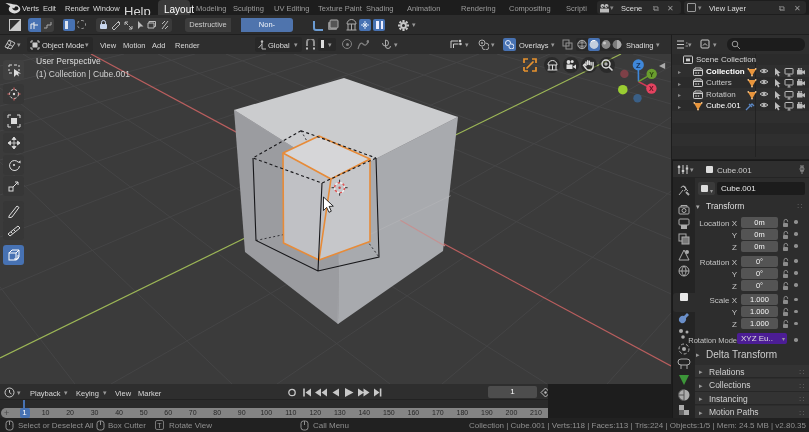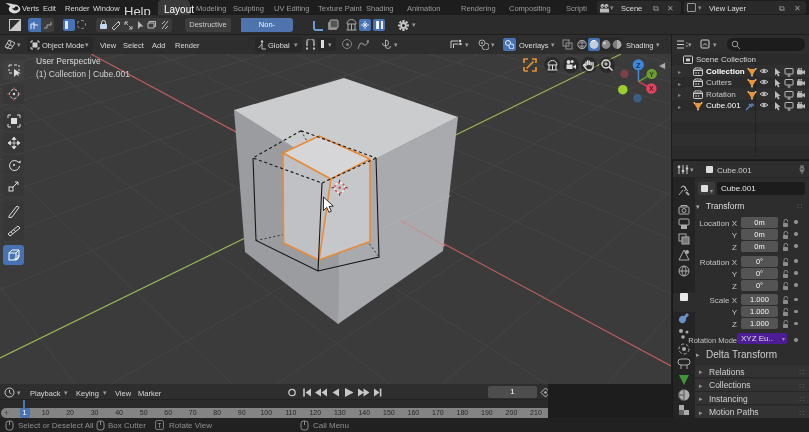--- a/index.html
+++ b/index.html
@@ -153,21 +153,21 @@
       </svg>
 <div class="tx" style="left:17px;top:6px;color:#999;font-size:7px">▾</div>
 <div class="abs" style="left:27px;top:2px;width:66px;height:15px;background:#282828;border-radius:3px"></div>
 <svg style="left:30px;top:5px" width="10" height="10" viewBox="0 0 10 10">
 <rect x="2.5" y="2.5" width="5" height="5" fill="#ccc"></rect>
         <path d="M1 3 V1 h2 M7 1 h2 v2 M9 7 v2 h-2 M3 9 H1 V7" stroke="#ccc" fill="none"></path>
       </svg>
 <div class="tx" style="left:42px;top:5.5px;color:#ddd;font-size:7.5px">Object Mode</div>
 <div class="tx" style="left:85px;top:6px;color:#999;font-size:7px">▾</div>
 <div class="tx" style="left:100px;top:5.5px;color:#d8d8d8;font-size:7.5px">View</div>
-<div class="tx" style="left:123px;top:5.5px;color:#d8d8d8;font-size:7.5px">Select</div>
+<div class="tx" style="left:123px;top:5.5px;color:#d8d8d8;font-size:7.5px">Motion</div>
 <div class="tx" style="left:152px;top:5.5px;color:#d8d8d8;font-size:7.5px">Add</div>
 <div class="tx" style="left:175px;top:5.5px;color:#d8d8d8;font-size:7.5px">Render</div>
 <div class="abs" style="left:255px;top:2px;width:47px;height:15px;background:#282828;border-radius:3px"></div>
 <svg style="left:257px;top:5px" width="10" height="10" viewBox="0 0 10 10">
         <path d="M5 1 V9 H9 M5 4 l-3.5 4" stroke="#bbb" fill="none"></path>
         <circle cx="5" cy="1.5" r="1.2" fill="#bbb"></circle>
       </svg>
 <div class="tx" style="left:268px;top:5.5px;color:#ddd;font-size:7.5px">Global</div>
 <div class="tx" style="left:294px;top:6px;color:#999;font-size:7px">▾</div>
 <svg style="left:305px;top:4px" width="11" height="11" viewBox="0 0 11 11">
@@ -703,13 +703,14 @@
         <path d="M4.5 1 v4" stroke="#909090"></path>
       </svg>
 <div class="tx" style="left:108px;top:3px">Box Cutter</div>
 <div class="abs" style="left:155px;top:2px;width:9px;height:10px;border:1px solid #777;border-radius:2px;color:#999;font-size:7px;text-align:center;line-height:10px">T</div>
 <div class="tx" style="left:169px;top:3px">Rotate View</div>
 <svg style="left:300px;top:2px" width="9" height="11" viewBox="0 0 9 11">
         <rect x="1" y="1" width="7" height="9" rx="2.5" stroke="#909090" fill="none"></rect>
         <path d="M4.5 1 v4" stroke="#909090"></path>
       </svg>
 <div class="tx" style="left:313px;top:3px">Call Menu</div>
+<div class="tx" style="right:3px;top:3px">Collection | Cube.001 | Verts:118 | Faces:113 | Tris:224 | Objects:1/5 | Mem: 24.5 MB | v2.80.35</div>
 </div>
 </div>
 </body></html>

